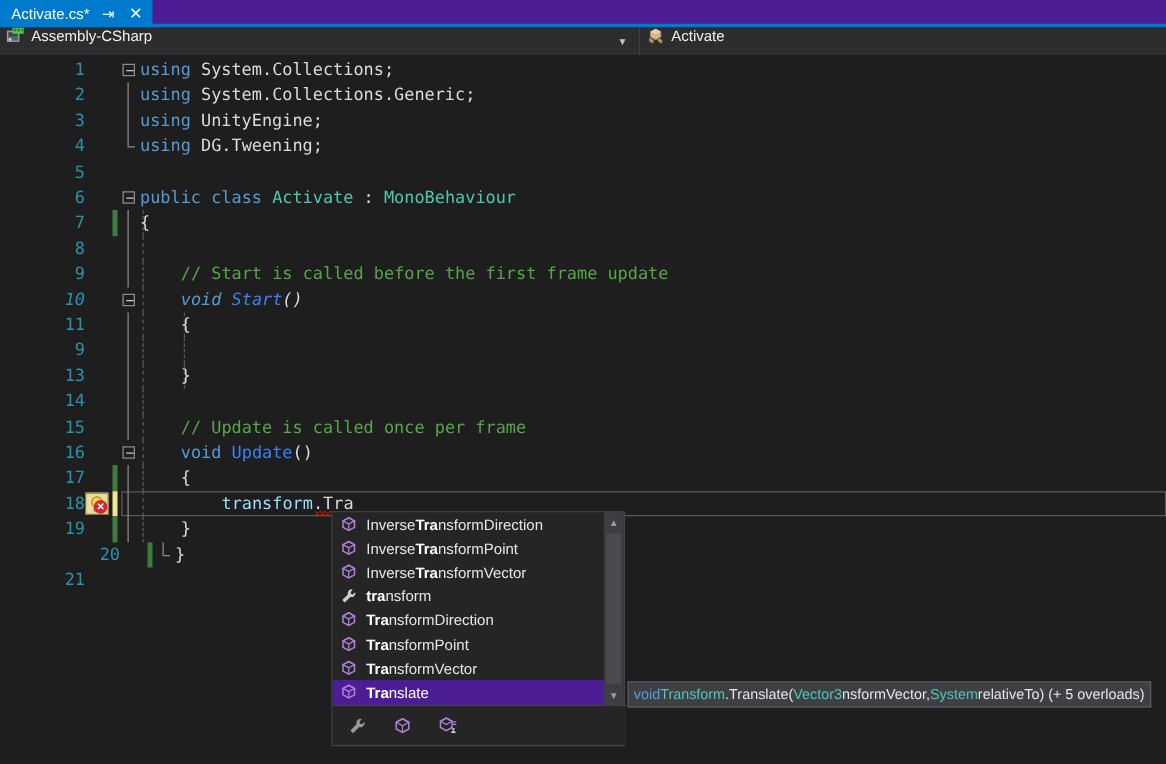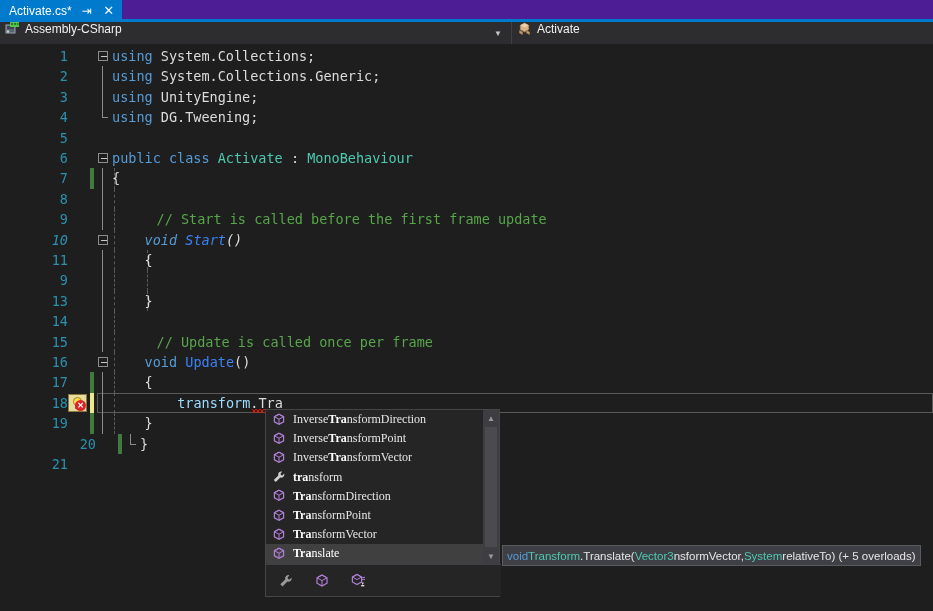--- a/index.html
+++ b/index.html
@@ -76,21 +76,21 @@
   .codetext {
     position:absolute; left:112px; line-height:20.4px;
     font-family:"DejaVu Sans Mono","Liberation Mono",monospace;
     font-size:13.5px; white-space:pre;
   }
 
   
   .t-key   { color:#569cd6; }
   .t-plain { color:#dcdcdc; }
   .t-type  { color:#4ec9b0; }
-  .t-cmt   { color:#57a64a;margin-left:12px; }
+  .t-cmt   { color:#57a64a; }
   .t-meth  { color:#3b82f6; }
   .t-punct { color:#dcdcdc; }
   .t-field { color:#9cdcfe; }
 
   
   .foldbox {
     position:absolute; left:2px; top:5px; width:10px; height:10px;
     border:1px solid #8c8c8c; background:#1e1e1e;
   }
   .foldbox::after {
@@ -152,24 +152,24 @@
     background:#252526; border:1px solid #454545;
   }
   .intelli-list {
     position:absolute; left:0; top:0; width:219px; height:154px;
     background:#252526; overflow:hidden;
   }
   .ci-row {
     position:relative; height:19.2px; display:flex; align-items:center;
     padding-left:5px;
   }
-  .ci-row.selected { background:#404040; }
+  .ci-row.selected { background:#4c1d95; }
   .ci-icon { width:16px; height:16px; position:relative; flex:0 0 auto; margin-right:6px;}
   .ci-label {
-    font-family:Liberation Serif, serif; font-size:12px;
+    font-family:Liberation Sans, sans-serif; font-size:12px;
     color:#e6e6e6; white-space:nowrap; letter-spacing:0px;
   }
   .ci-row.selected .ci-label { color:#ffffff; }
   .ci-label b { font-weight:bold; color:#ffffff; }
 
   .intelli-scroll {
     position:absolute; right:0; top:0; width:16px; height:154px;
     background:#3e3e42;
   }
   .scr-arrow {

